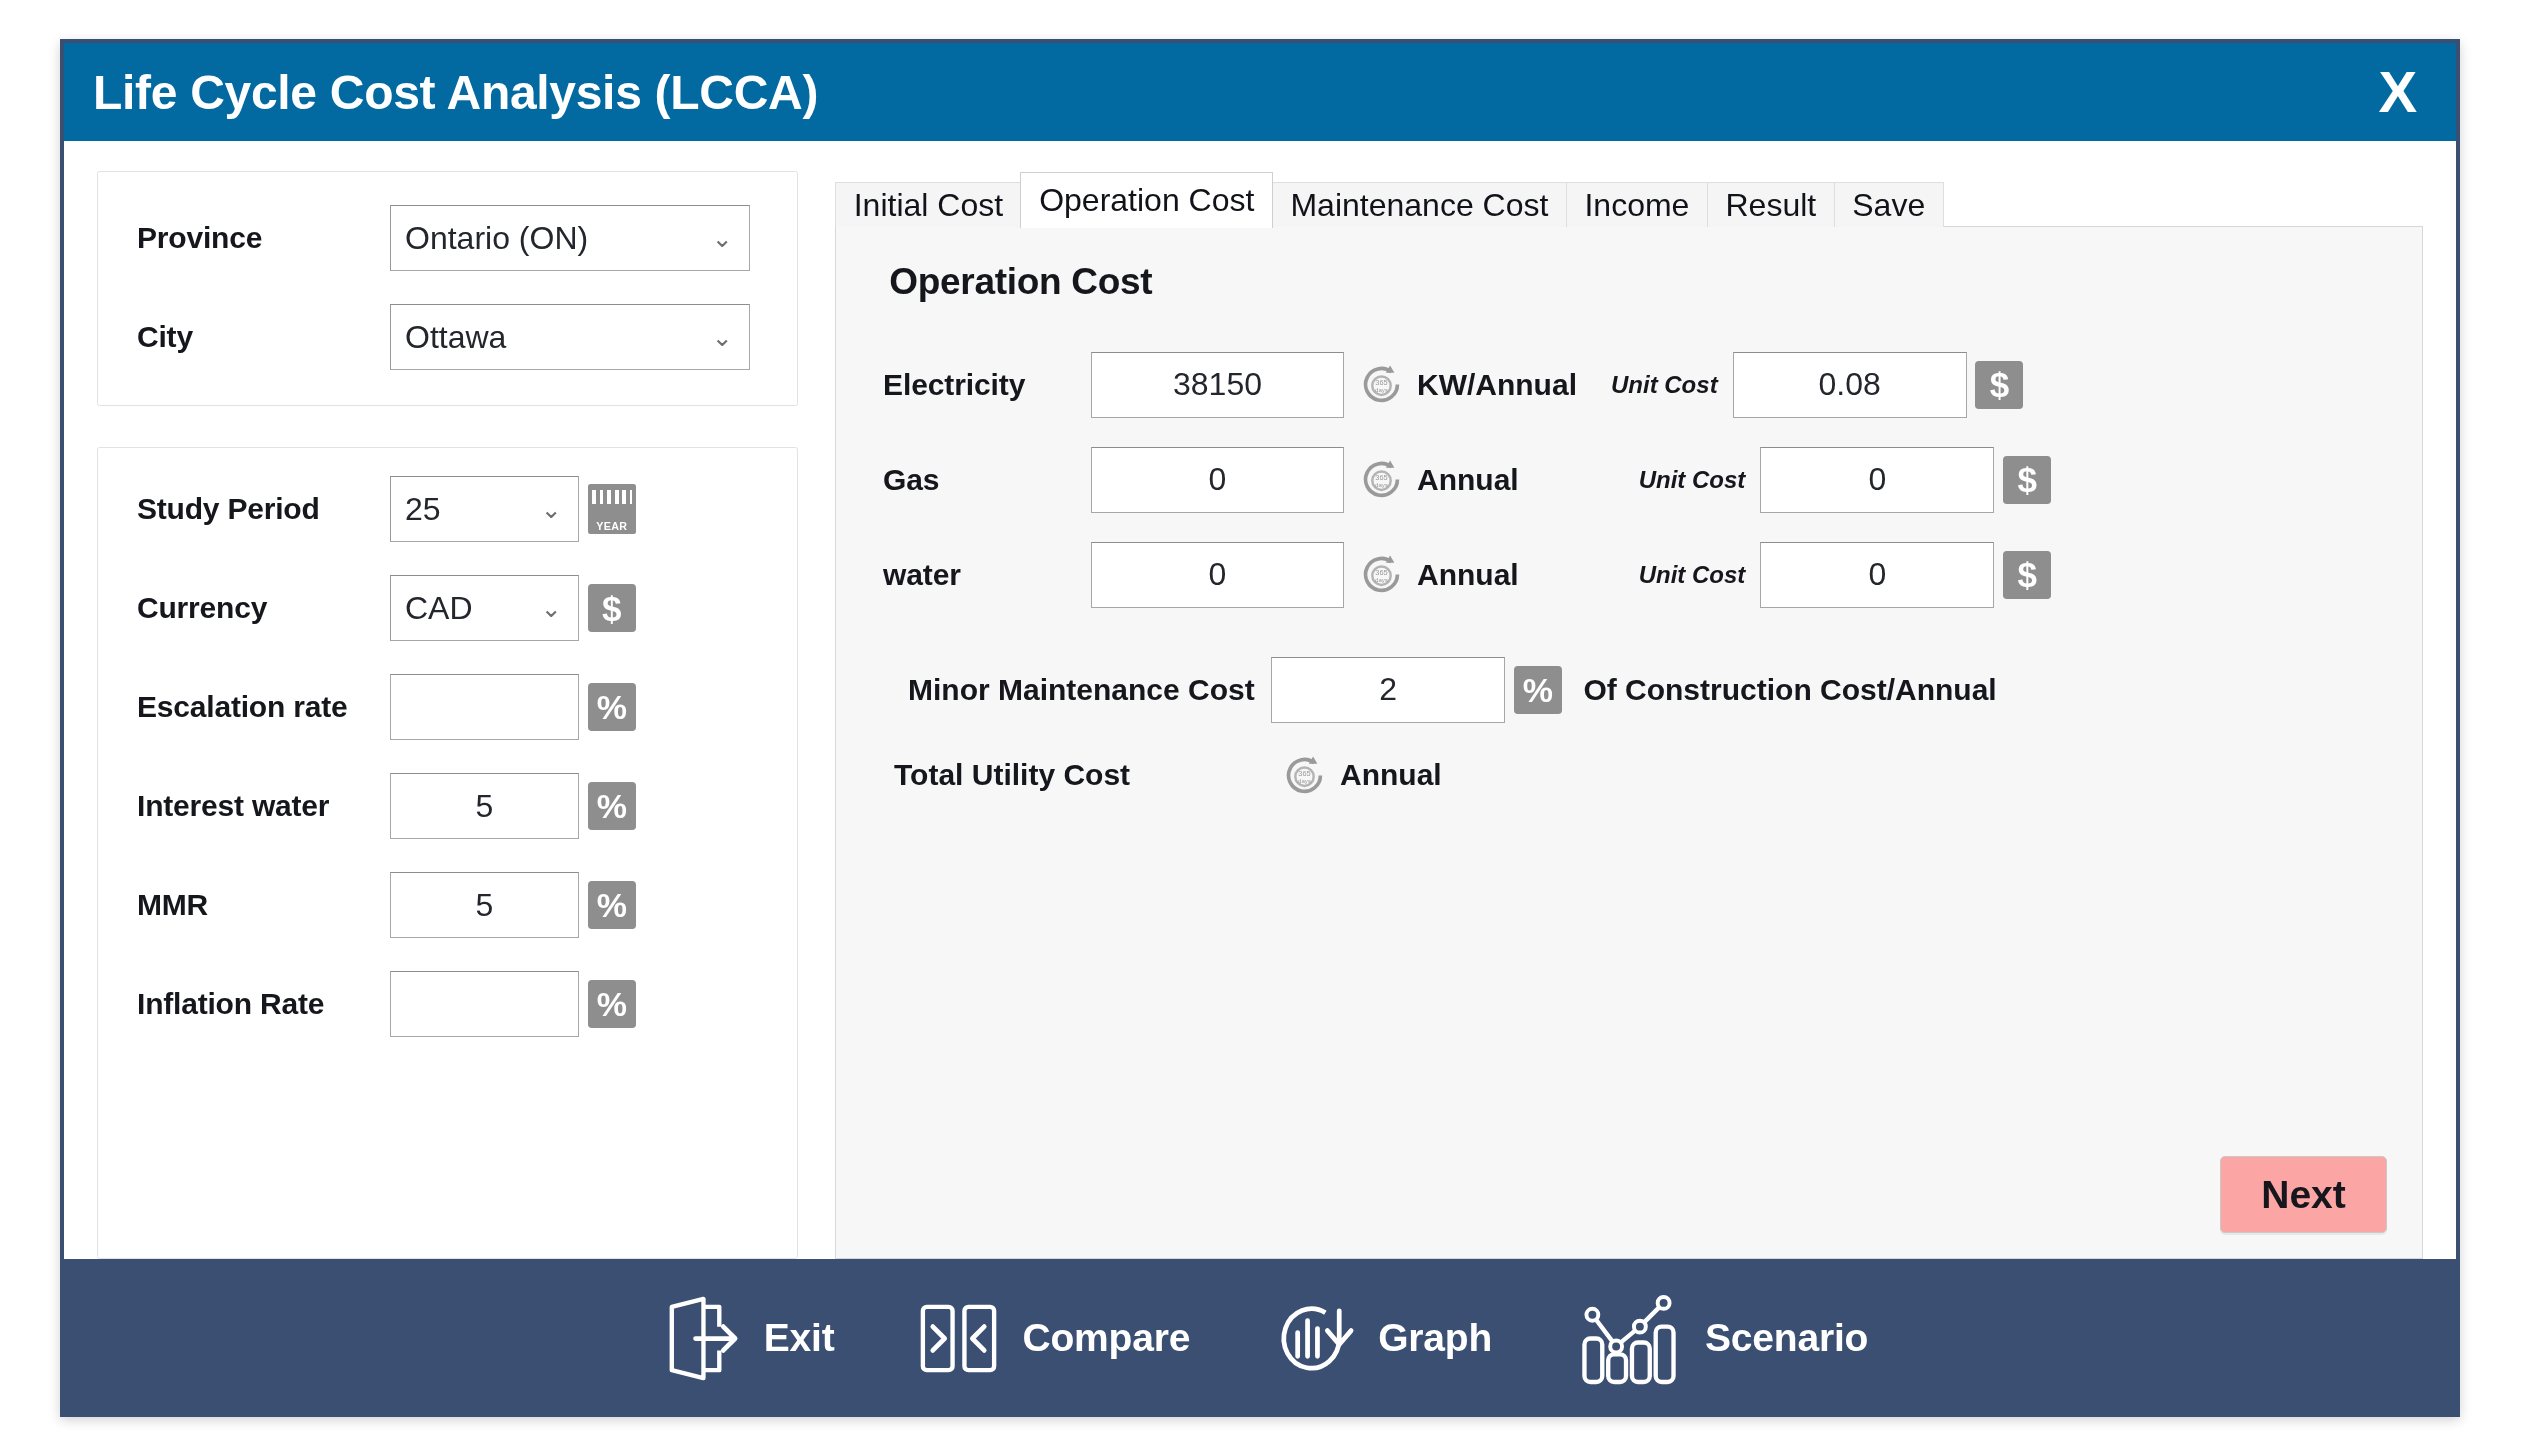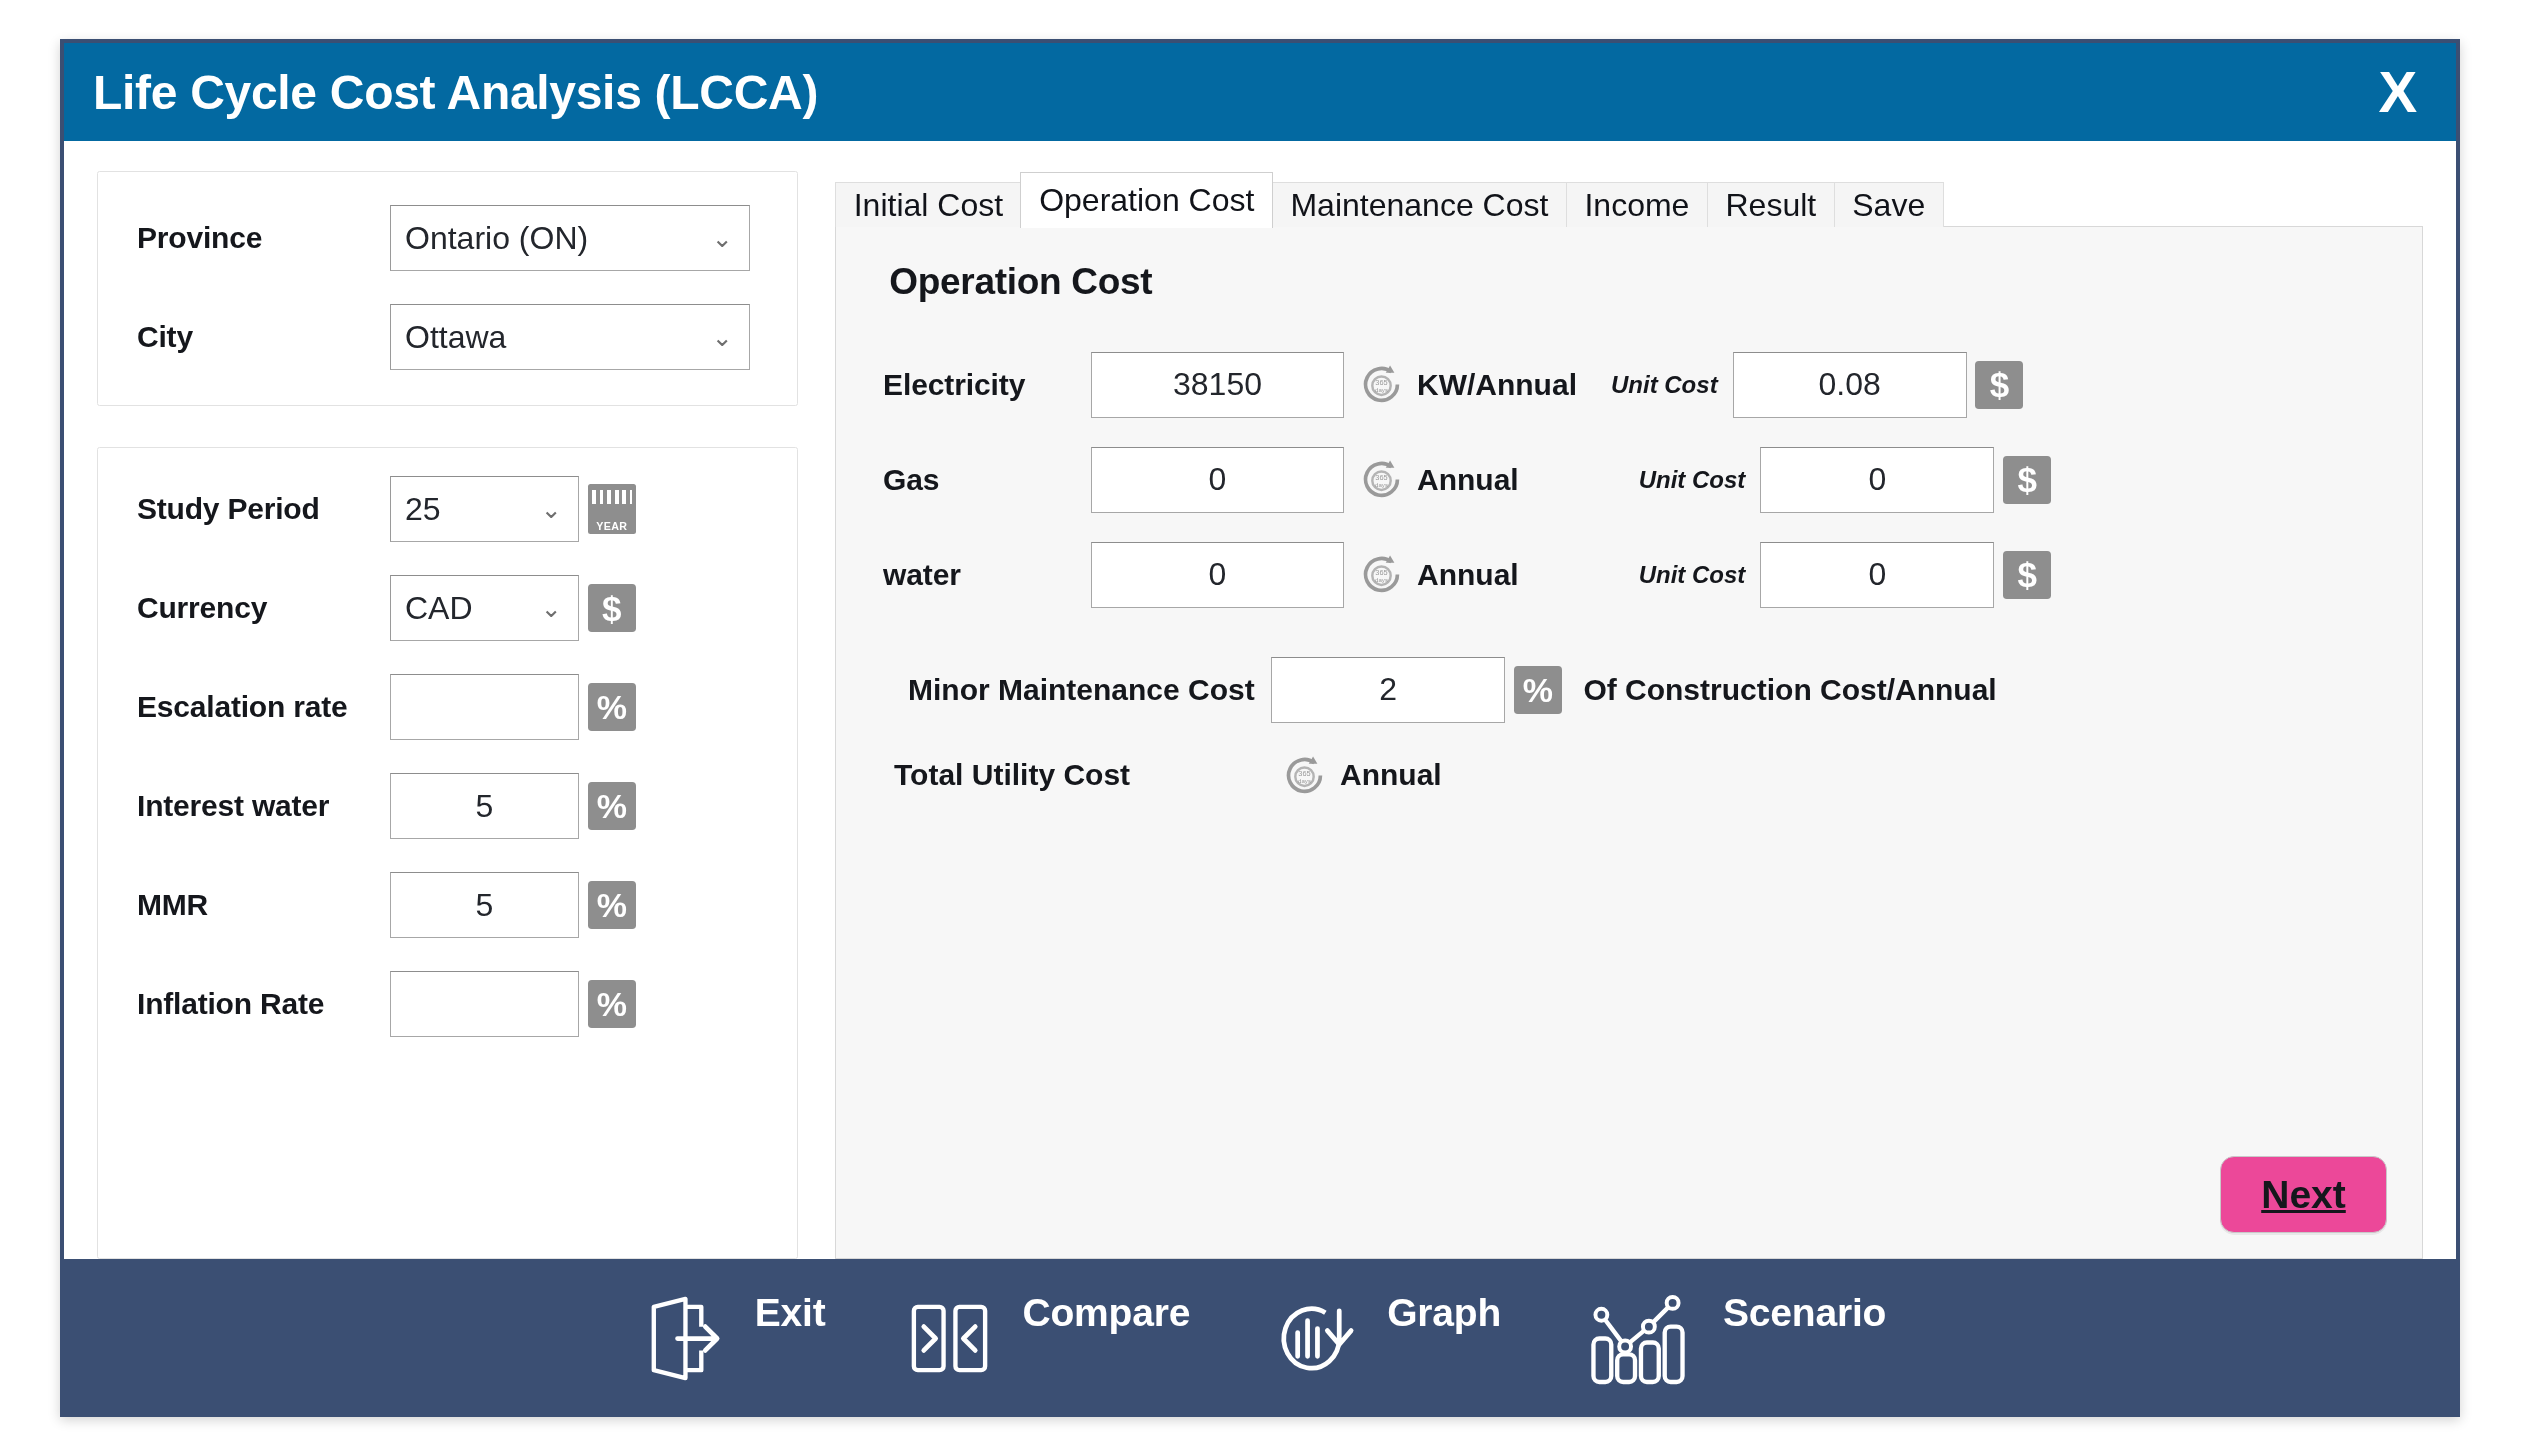--- a/index.html
+++ b/index.html
@@ -131,32 +131,31 @@
   }
   .uc-label{
     font-size:24px;font-weight:bold;color:#15171c;margin-left:34px;white-space:nowrap;font-style:italic;
   }
   .mm-row{display:flex;align-items:center;margin:49px 0 28px 25px;}
   .mm-label{font-size:30px;font-weight:bold;color:#15171c;white-space:nowrap;}
   .tu-row{display:flex;align-items:center;margin-left:11px;}
   .tu-label{font-size:30px;font-weight:bold;color:#15171c;width:373px;flex:none;}
   .next-btn{
     position:absolute;right:35px;bottom:25px;
-    width:165px;height:75px;background:#ec4899;border:1.9px solid #c9c9c9;
-    border-radius:14px;display:flex;align-items:center;justify-content:center;
+    width:165px;height:75px;background:#fca5a5;border:1.9px solid #c9c9c9;
+    border-radius:5px;display:flex;align-items:center;justify-content:center;
     font-size:39px;font-weight:bold;color:#15171c;cursor:pointer;
     box-shadow:0 1.9px 0 rgba(0,0,0,.06);
-    text-decoration:underline;
   }
   
   .footer{
     height:158px;background:#3b4f73;display:flex;align-items:center;
     justify-content:center;gap:76px;padding:0 38px;box-sizing:border-box;
   }
-  .fitem{display:flex;align-items:flex-start;gap:26px;cursor:pointer;}
+  .fitem{display:flex;align-items:center;gap:17px;cursor:pointer;}
   .fitem .flbl{
     color:#ffffff;font-size:39px;font-weight:bold;white-space:nowrap;
     letter-spacing:-0.2px;
   }
   .fico{width:95px;height:95px;flex:none;display:block;}
   .fico.wide{width:120px;}
 </style>
 </head>
 <body>
 

